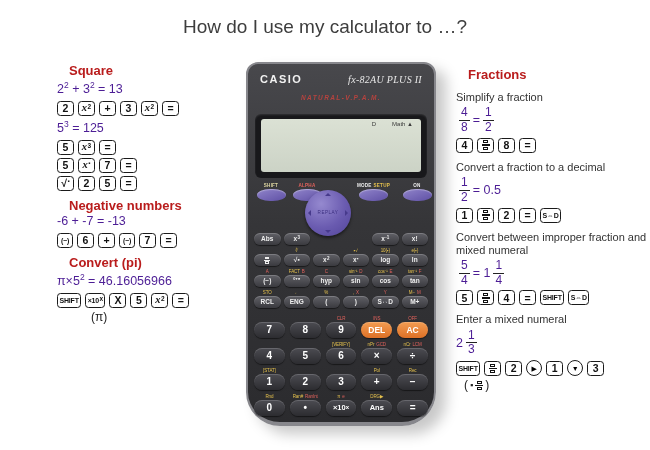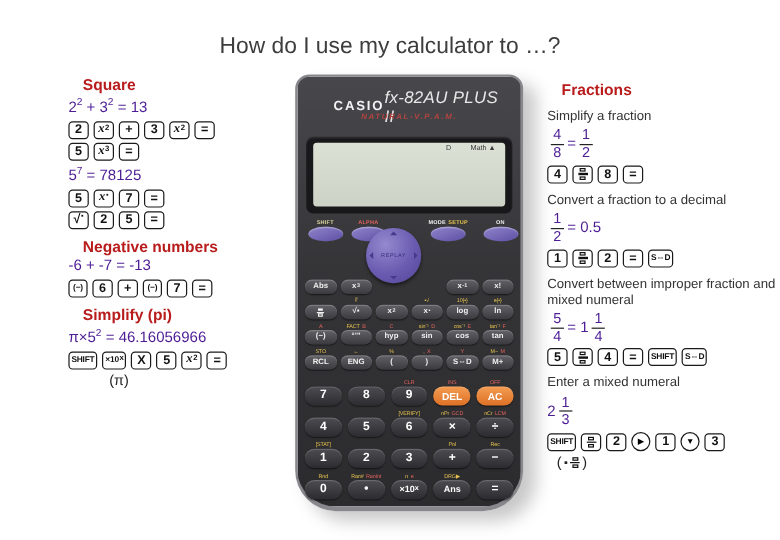--- a/index.html
+++ b/index.html
@@ -1,18 +1,18 @@
 <!DOCTYPE html>
 <html><head>
 <meta charset="utf-8">
 <style>
   html,body{margin:0;padding:0;}
   body{width:650px;height:450px;background:#ffffff;position:relative;overflow:hidden;
        font-family:"Liberation Sans",sans-serif;color:#222;}
-  .title{position:absolute;top:28px;left:0;width:100%;text-align:center;
+  .title{position:absolute;top:16px;left:0;width:100%;text-align:center;
          font-size:19px;color:#3d3d3d;}
   
   #left-col{position:absolute;left:57px;top:56px;width:188px;}
   #right-col{position:absolute;left:456px;top:60px;width:196px;}
   .sec-h{font-size:13px;font-weight:bold;color:#b91c1c;margin:8px 12px 1px;line-height:1.15;}
   .sub{font-size:11px;color:#333;margin:8px 0 2px;line-height:1.2;}
   .expr{font-size:12.5px;color:#4c1d95;margin:1px 0 3px;line-height:1.25;}
   .expr sup{font-size:8.5px;}
   .keys{margin:2px 0 3px;display:flex;align-items:center;gap:4px;flex-wrap:wrap;}
   .kcap{display:inline-flex;align-items:center;justify-content:center;min-width:11px;height:13px;
@@ -33,23 +33,23 @@
   .mfrac .fd_{display:block;}
   .sqrt .rad{border-top:1.3px solid #222;padding:0 1px;}
   .note{font-size:12px;margin:-1px 0 2px;display:flex;align-items:center;gap:2px;}
   .sqm{font-size:9px;}
   
   .calc{position:absolute;left:246px;top:62px;width:190px;height:364px;box-sizing:border-box;
         background:linear-gradient(180deg,#48484c 0%,#353538 45%,#2b2b2e 100%);
         border:2px solid #87878c;border-bottom-width:4px;
         border-radius:12px 12px 34px 34px;
         box-shadow:10px 8px 14px rgba(0,0,0,0.22);}
-  .chead{position:absolute;top:9px;left:12px;right:12px;display:flex;justify-content:space-between;align-items:center;margin-left:18px;}
+  .chead{position:absolute;top:9px;left:12px;right:12px;display:flex;justify-content:space-between;align-items:flex-end;}
   .cbrand{color:#f2f2f2;font-weight:bold;font-size:11px;letter-spacing:1.5px;}
-  .cmodel{color:#e8e8e8;font-family:Liberation Sans, sans-serif;font-style:italic;font-size:14px;letter-spacing:0.3px;}
+  .cmodel{color:#e8e8e8;font-family:Liberation Serif, serif;font-style:italic;font-size:10px;letter-spacing:0.3px;}
   .ctag{position:absolute;top:30px;left:0;width:100%;text-align:center;
         color:#b5433f;font-size:6.5px;font-weight:bold;font-style:italic;letter-spacing:1.4px;}
   .lcdframe{position:absolute;top:50px;left:7px;right:7px;height:64px;background:#18181b;
             border-radius:6px;box-shadow:inset 0 1px 2px rgba(255,255,255,0.12);}
   .lcd{position:absolute;top:5px;bottom:6px;left:6px;right:6px;background:linear-gradient(180deg,#dbe1d4,#ccd3c6);
        border-radius:3px;}
   .lcdind{position:absolute;top:2px;right:8px;font-size:6px;color:#3a3a3a;display:flex;gap:16px;}
   .tkwrap{position:absolute;top:118px;left:4px;right:4px;height:30px;}
   .tk{position:absolute;width:34px;text-align:center;}
   .tklbl{font-size:4.6px;font-weight:bold;letter-spacing:0.2px;white-space:nowrap;height:7px;line-height:7px;}
@@ -109,33 +109,33 @@
         <span>3</span>
       </span>
       <span class="kcap">
         <span class="it">x</span>
         <sup>2</sup>
       </span>
       <span class="kcap">
         <span>=</span>
       </span>
     </div>
+    <div class="expr"><span class="etxt"><span>5</span><sup>3</sup><span> = 125</span></span></div>
     <div class="keys">
       <span class="kcap">
         <span>5</span>
       </span>
       <span class="kcap">
         <span class="it">x</span>
         <sup>3</sup>
       </span>
       <span class="kcap">
         <span>=</span>
       </span>
     </div>
-    <div class="expr"><span class="etxt"><span>5</span><sup>7</sup><span> = 78125</span></span></div>
     <div class="keys">
       <span class="kcap">
         <span>5</span>
       </span>
       <span class="kcap">
         <span class="it">x</span>
         <sup class="tinybox">▪</sup>
       </span>
       <span class="kcap">
         <span>7</span>
@@ -174,21 +174,21 @@
       <span class="kcap sm">
         <span>(−)</span>
       </span>
       <span class="kcap">
         <span>7</span>
       </span>
       <span class="kcap">
         <span>=</span>
       </span>
     </div>
-    <div class="sec-h">Simplify (pi)</div>
+    <div class="sec-h">Convert (pi)</div>
     <div class="expr"><span class="etxt"><span>π×5</span><sup>2</sup><span> = 46.16056966</span></span></div>
     <div class="keys">
       <span class="kcap sm">
         <span>SHIFT</span>
       </span>
       <span class="kcap sm">
         <span>×10</span>
         <sup>x</sup>
       </span>
       <span class="kcap">

